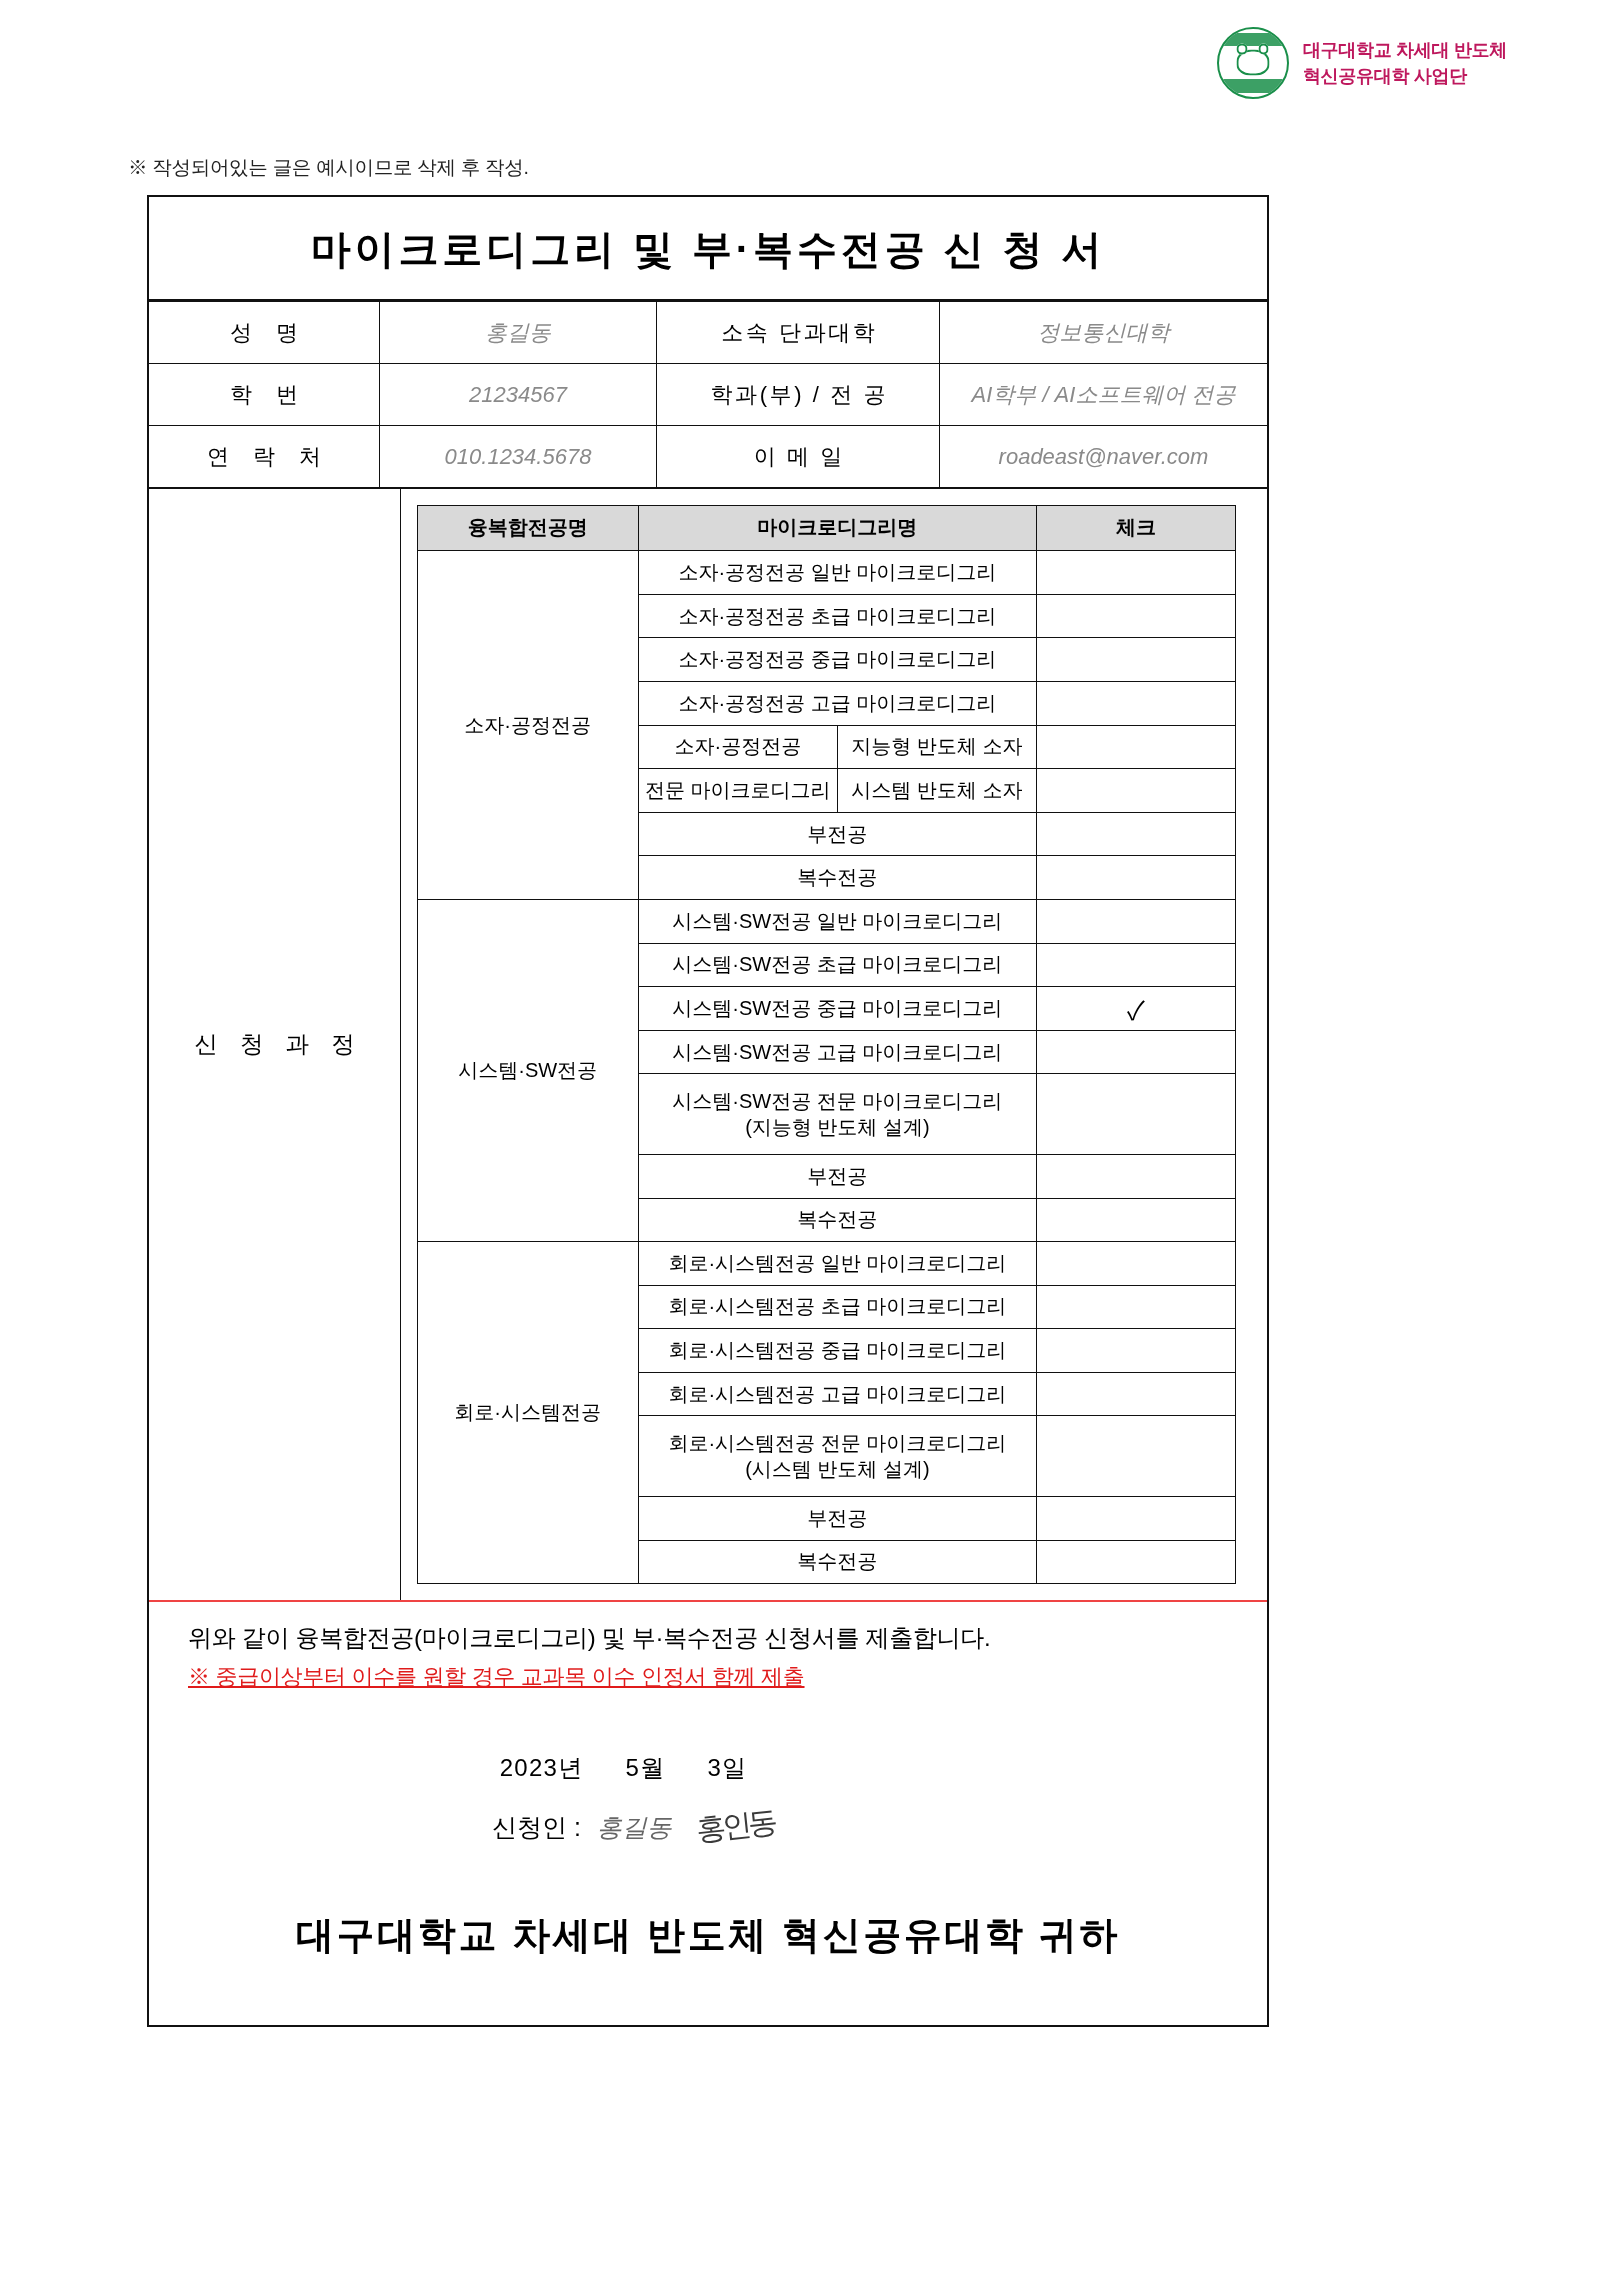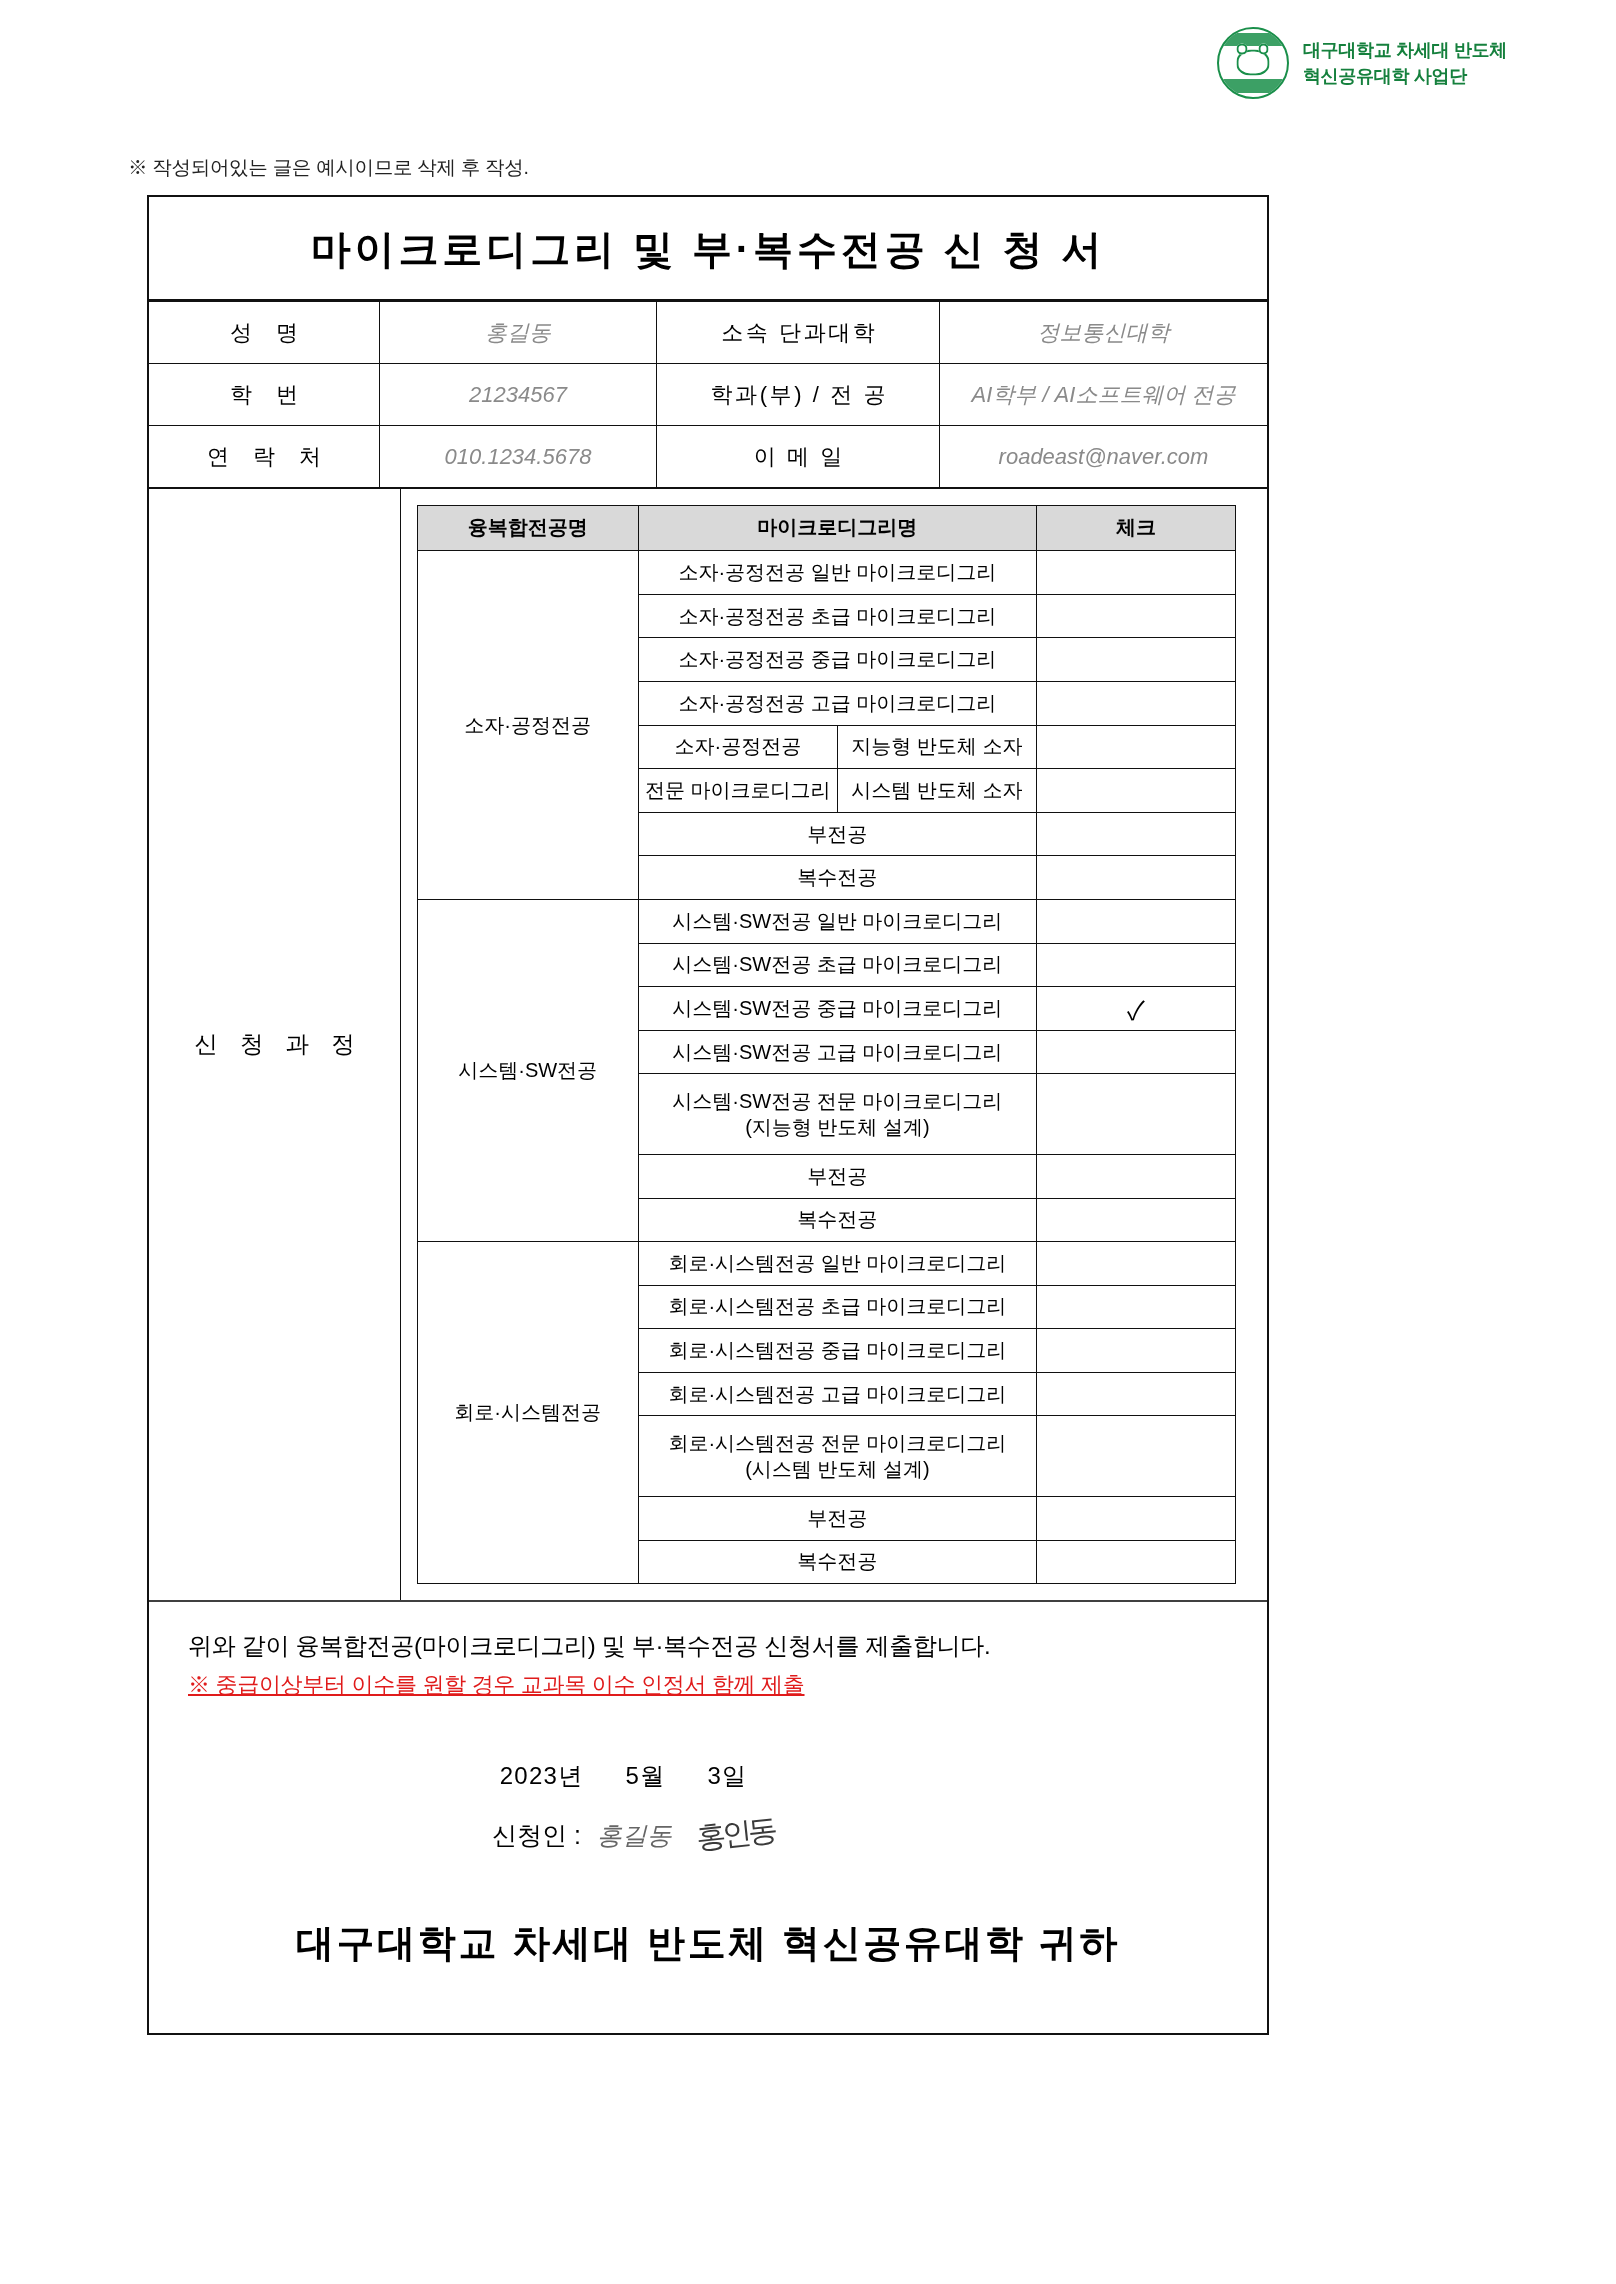--- a/index.html
+++ b/index.html
@@ -73,21 +73,21 @@
     border-radius: 50%;
     background: #ffffff;
     box-shadow: 0 0 0 2px #1a8f4a inset;
   }
   .logo-mark .bear:before { left: 0.7px; }
   .logo-mark .bear:after  { right: 0.7px; }
   .logo-text {
     font-size: 18px;
     line-height: 1.45;
     font-weight: bold;
-    color: #15803d;
+    color: #be185d;
     letter-spacing: -0.3px;
   }
 
   
   .top-note {
     position: absolute;
     left: 128px;
     top: 154px;
     font-size: 19.5px;
     color: #222;
@@ -186,22 +186,22 @@
     width: 85px;
     font-size: 26px;
   }
   .course-table .sub-left {
     text-align: center;
   }
   .two-line { line-height: 1.3; }
 
   
   .statement {
-    border-top: 2px solid #404040;
-    padding: 28px 39px 0 39px;
+    border-top: 2px solid #ef4444;
+    padding: 20px 39px 0 39px;
   }
   .statement .line1 {
     font-size: 24px;
     letter-spacing: -0.3px;
   }
   .statement .line2 {
     font-size: 22px;
     color: #e01b1b;
     text-decoration: underline;
     margin-top: 7.8px;

